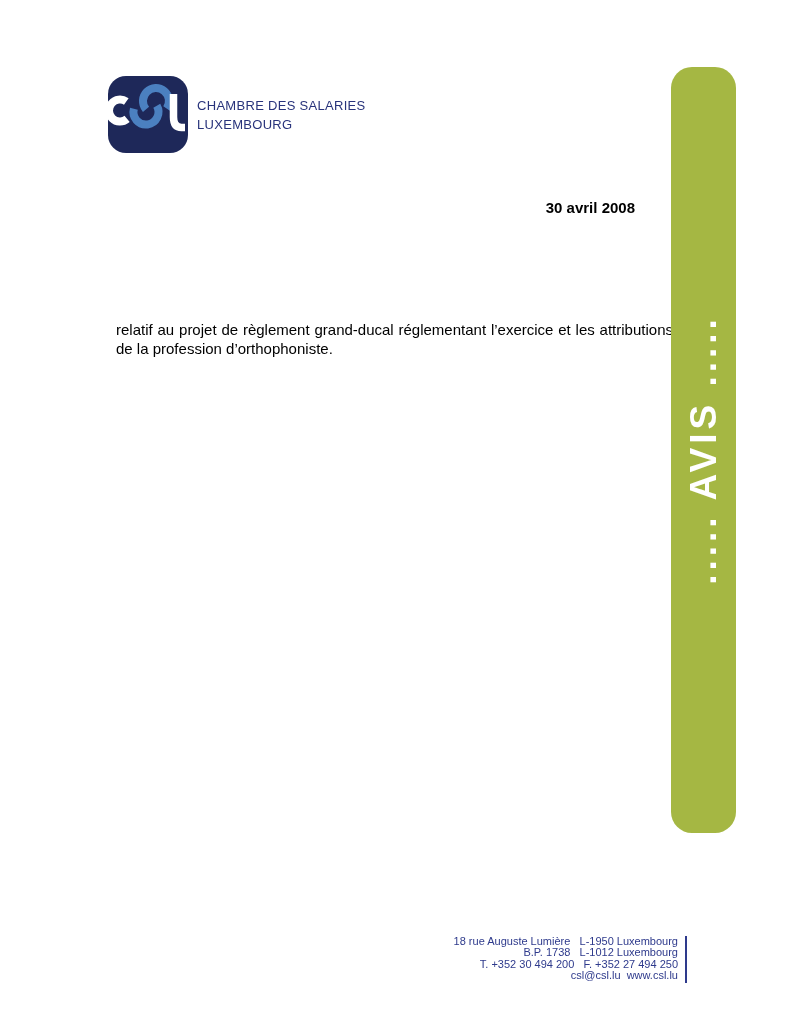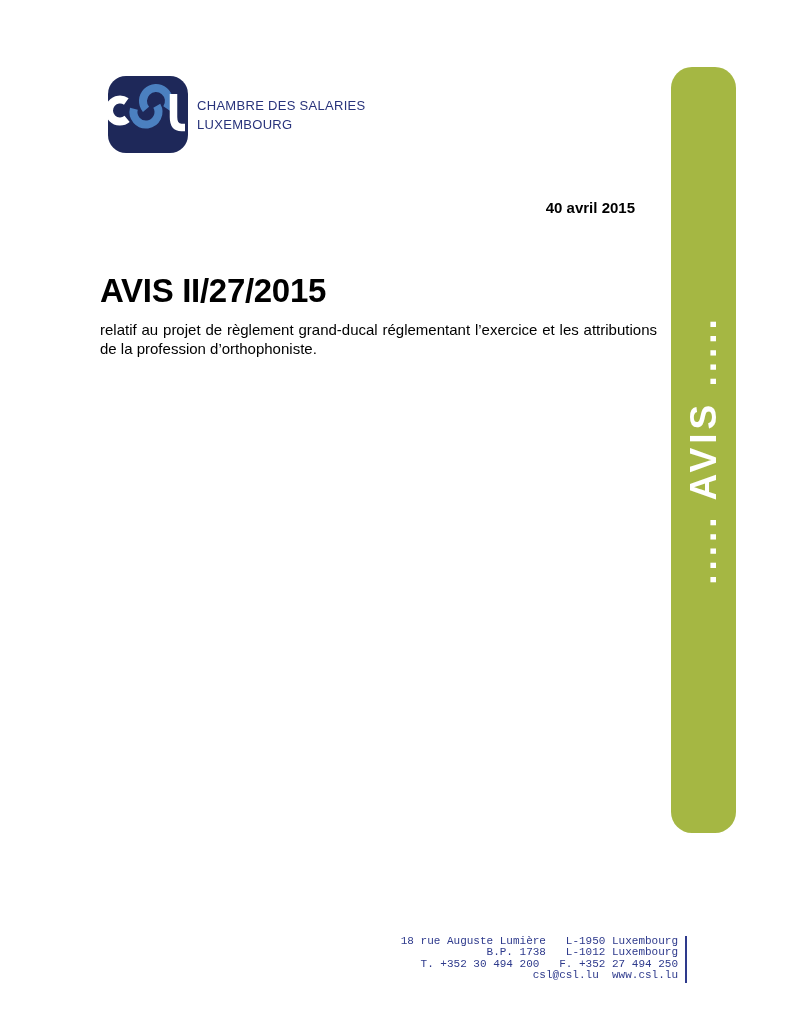--- a/index.html
+++ b/index.html
@@ -46,21 +46,21 @@
     left: 100px;
     top: 272px;
     font-size: 33px;
     font-weight: bold;
     letter-spacing: -0.3px;
     white-space: nowrap;
     color: #000;
   }
   .doc-subtitle {
     position: absolute;
-    left: 100px;
+    left: 116px;
     top: 320px;
     width: 557px;
     font-size: 15px;
     line-height: 19px;
     text-align: justify;
     color: #000;
   }
   .avis-banner {
     position: absolute;
     left: 671px;
@@ -82,21 +82,20 @@
     letter-spacing: 4px;
   }
   .footer-block {
     position: absolute;
     right: 113px;
     top: 936px;
     text-align: right;
     color: #2e3a8c;
     font-size: 11px;
     line-height: 11.4px;
-    font-family: Liberation Mono, monospace;
   }
   .footer-line { white-space: pre; }
   .footer-divider {
     position: absolute;
     left: 685px;
     top: 936px;
     width: 2px;
     height: 47px;
     background: #2e3a8c;
   }
@@ -115,23 +114,22 @@
     <path d="M 56.8 35.8 A 12.5 12.5 0 1 1 33.9 38.8" fill="none" stroke="#4b80c0" stroke-width="8"></path>
 
     <path d="M 73.5 24 L 73.5 47 Q 73.5 57.5 81.5 57.5 L 85 57.5" fill="none" stroke="#ffffff" stroke-width="7.5"></path>
   </svg>
 
   <div class="brand">
     <div>CHAMBRE DES SALARIES</div>
     <div>LUXEMBOURG</div>
   </div>
 
-  <div class="doc-date">40 avril 2015</div>
+  <div class="doc-date">30 avril 2008</div>
 
-  <h1 class="doc-title">AVIS II/27/2015</h1>
 
   <p class="doc-subtitle">relatif au projet de règlement grand-ducal réglementant l’exercice et les attributions de la profession d’orthophoniste.</p>
 
   <div class="avis-banner">
     <span class="avis-banner-text">..... AVIS .....</span>
   </div>
 
   <div class="footer-block">
     <div class="footer-line">18 rue Auguste Lumière   L-1950 Luxembourg</div>
     <div class="footer-line">B.P. 1738   L-1012 Luxembourg</div>

